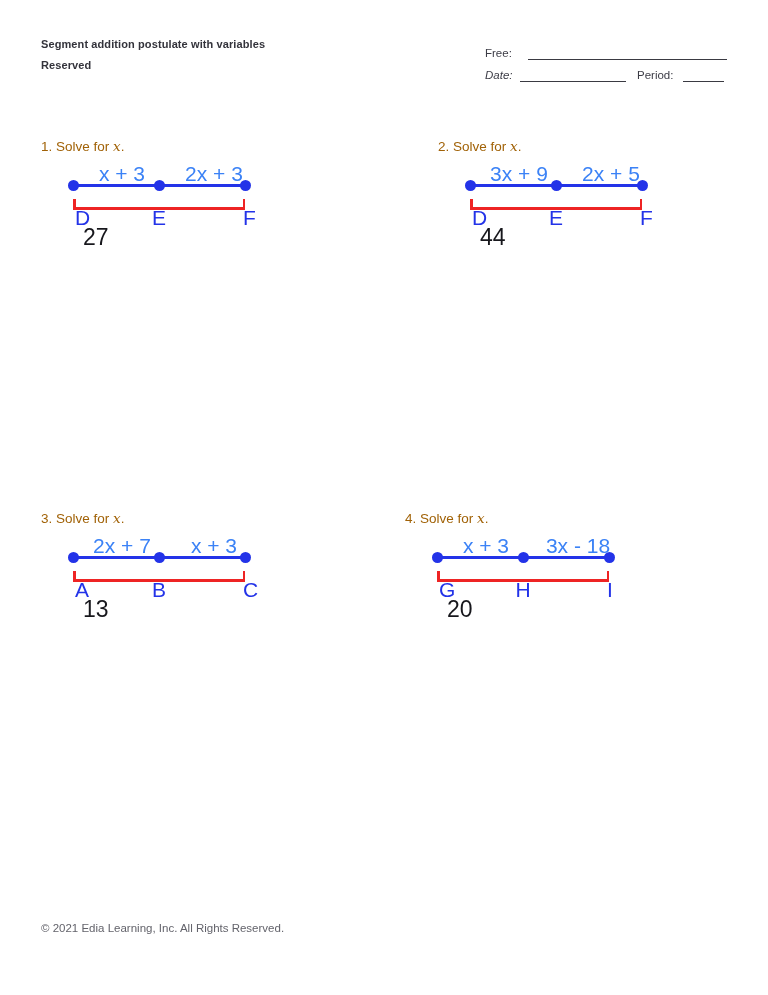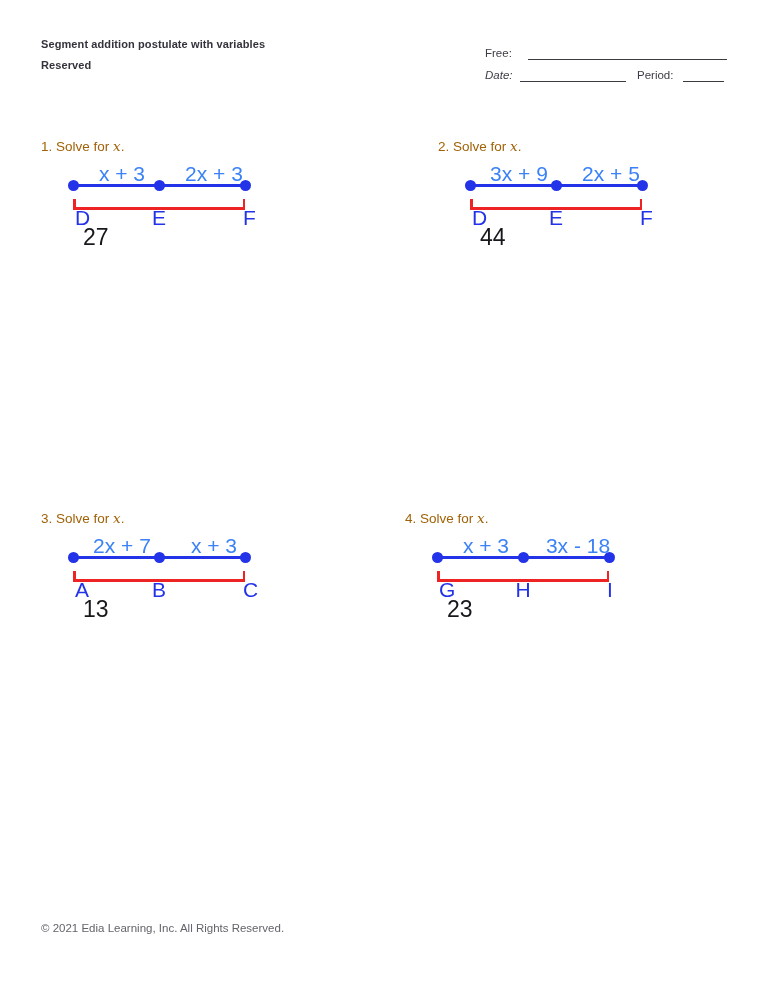--- a/index.html
+++ b/index.html
@@ -238,21 +238,21 @@
       <div class="blue-line js-blue" style="background: rgb(35, 51, 232);"></div>
       <div class="dot dot-l js-blue" style="background: rgb(35, 51, 232);"></div>
       <div class="dot dot-m js-blue" style="background: rgb(35, 51, 232);"></div>
       <div class="dot dot-r js-blue" style="background: rgb(35, 51, 232);"></div>
       <div class="red-line js-red" style="background: rgb(238, 36, 36);"></div>
       <div class="tick tick-l js-red" style="background: rgb(238, 36, 36);"></div>
       <div class="tick tick-r js-red" style="background: rgb(238, 36, 36);"></div>
       <div class="pt pt-l js-bluetext" style="color: rgb(35, 51, 232);">G</div>
       <div class="pt pt-m js-bluetext" style="color: rgb(35, 51, 232);">H</div>
       <div class="pt pt-r js-bluetext" style="color: rgb(35, 51, 232);">I</div>
-      <div class="total">23</div>
+      <div class="total">20</div>
     </div>
   </div>
 
   <div class="footer">
     <div>© 2021 Edia Learning, Inc. All Rights Reserved.</div>
   </div>
 
 </div>
 
 </body></html>

